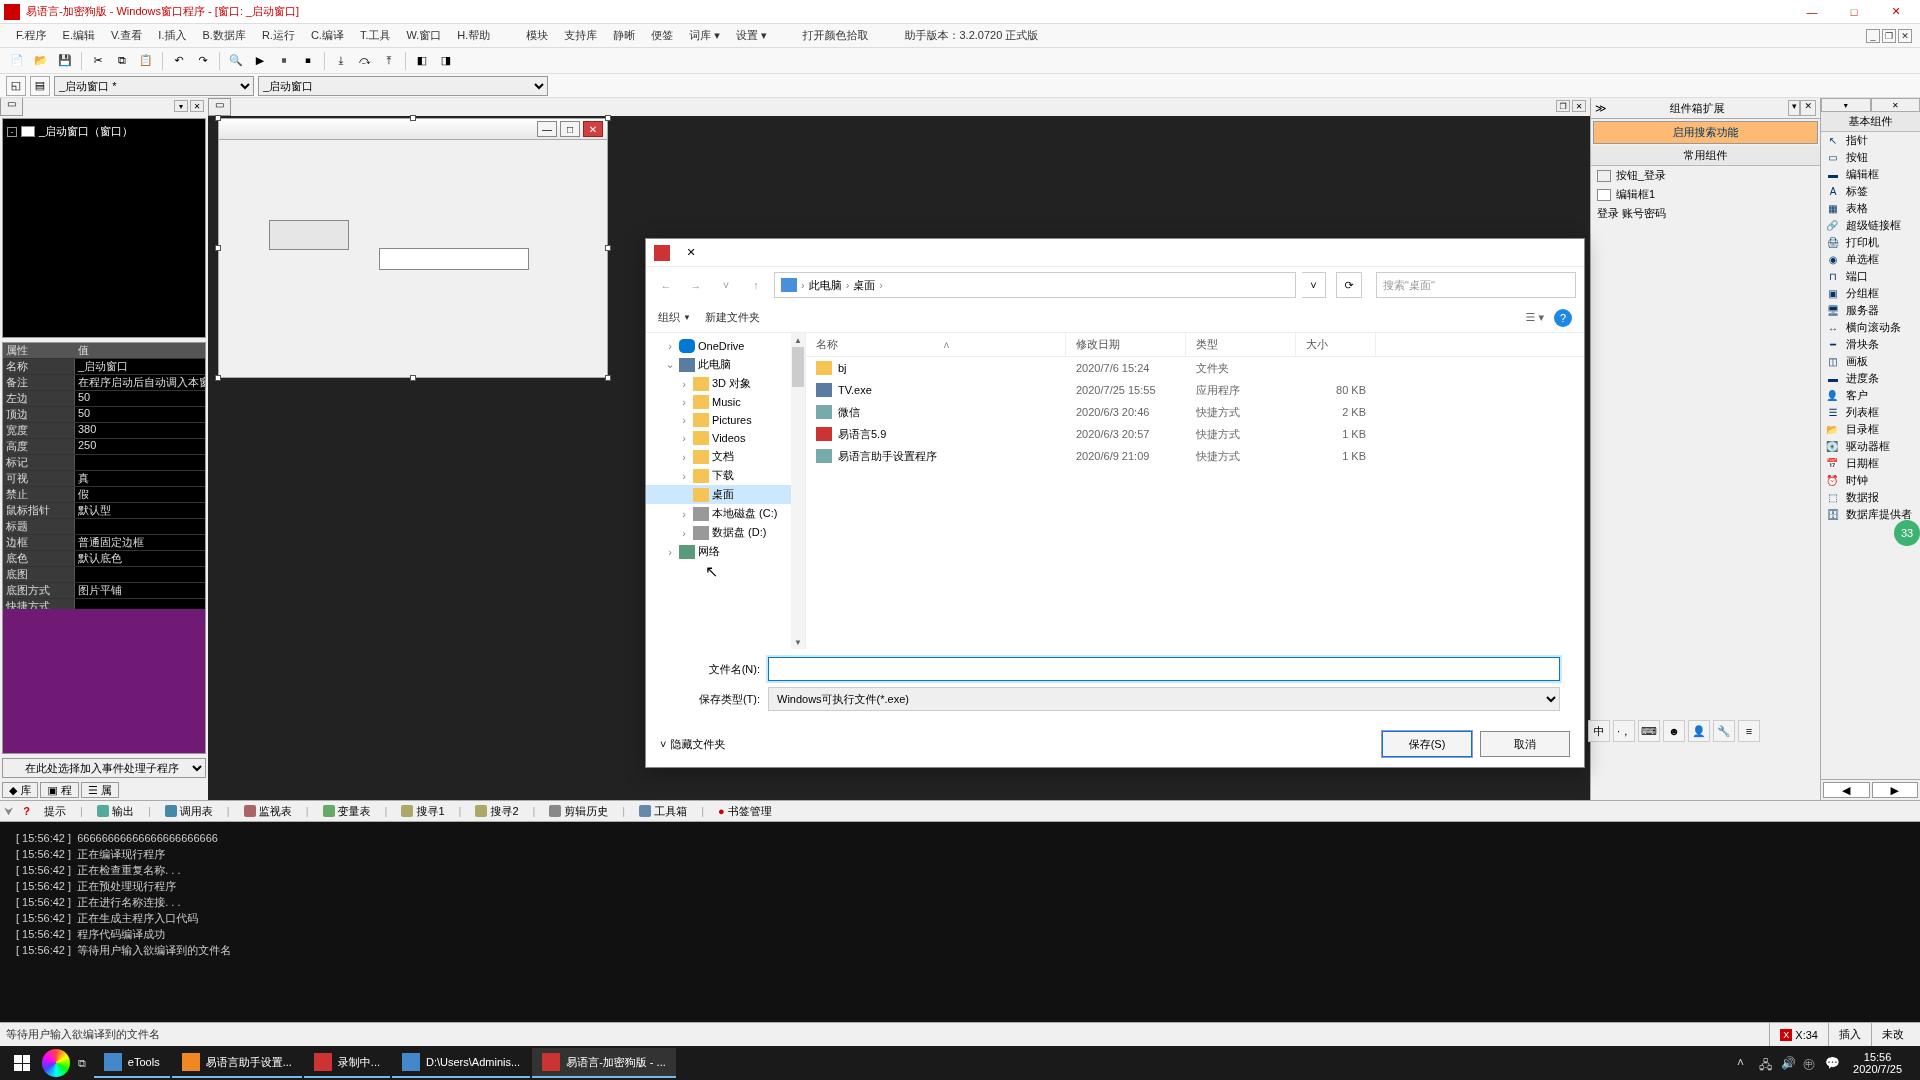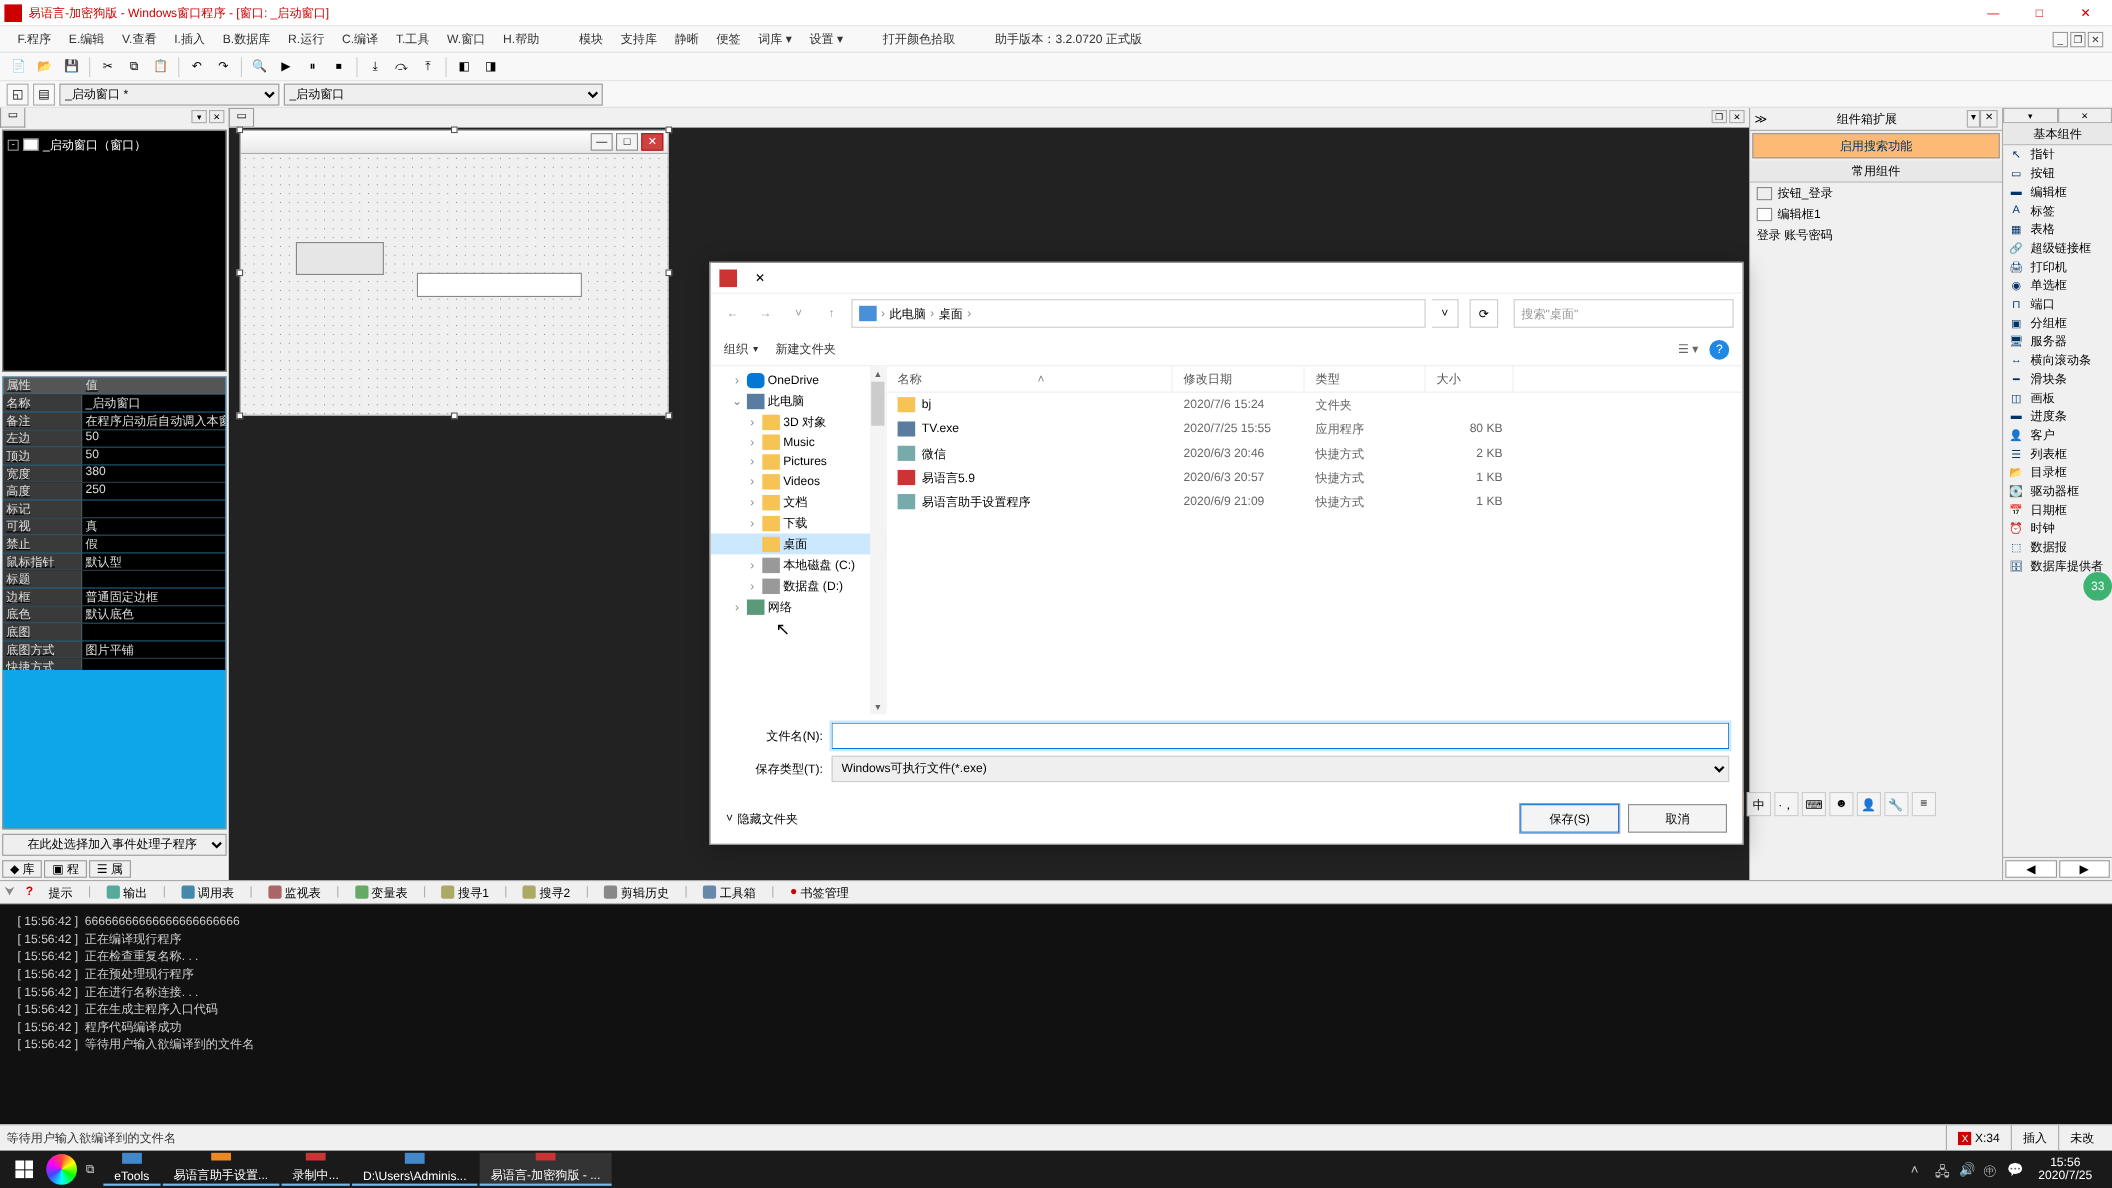--- a/index.html
+++ b/index.html
@@ -34,21 +34,21 @@
 
 
 .leftpanel { width: 208px; display: flex; flex-direction: column; background: #f0f0f0; }
 .tree-box { height: 220px; border: 1px solid #999; margin: 2px; background: #000; color: #fff; overflow: auto; padding: 4px; }
 .tree-tabs { height: 18px; display: flex; }
 .tree-tabs .tt { border: 1px solid #999; border-top: none; padding: 0 6px; background: #eee; cursor: pointer; font-size: 10px; }
 .tree-item { display: flex; align-items: center; cursor: pointer; padding: 1px 0; }
 .tree-item .sq { width: 10px; height: 10px; border: 1px solid #999; display: inline-block; margin-right: 4px; text-align: center; line-height: 8px; font-size: 8px; color: #fff; }
 .tree-item .wicon { width: 14px; height: 11px; background: #fff; border: 1px solid #888; margin-right: 4px; }
 
-.props { flex: 1; overflow: auto; margin: 2px; border: 1px solid #999; background: #0ea5e9; text-decoration: underline; }
+.props { flex: 1; overflow: auto; margin: 2px; border: 1px solid #999; background: #701a75; }
 .prop-row { display: flex; height: 16px; border-bottom: 1px solid #333; }
 .prop-row .pk { width: 72px; background: #3a3a3a; color: #ddd; padding: 0 3px; border-right: 1px solid #555; overflow: hidden; white-space: nowrap; }
 .prop-row .pv { flex: 1; background: #000; color: #ddd; padding: 0 3px; overflow: hidden; white-space: nowrap; }
 .prop-row.header .pk, .prop-row.header .pv { background: #555; }
 .prop-scroll { overflow-y: auto; max-height: 250px; }
 .handler-sel { height: 20px; margin: 2px; }
 .handler-sel select { width: 100%; height: 20px; border: 1px solid #999; font-size: 11px; padding-left: 18px; }
 .lib-tabs { height: 20px; display: flex; gap: 2px; padding: 2px; }
 .lib-tabs .lt { border: 1px solid #999; padding: 0 6px; background: #f0f0f0; cursor: pointer; display: flex; align-items: center; gap: 3px; }
 
@@ -93,21 +93,21 @@
 .statusbar .sleft { flex: 1; color: #333; }
 .statusbar .scell { border-left: 1px solid #aaa; padding: 0 10px; height: 100%; display: flex; align-items: center; gap: 3px; }
 .statusbar .sx { width: 12px; height: 12px; background: #c00; color: #fff; display: inline-flex; align-items: center; justify-content: center; font-size: 9px; }
 
 
 .taskbar { height: 34px; background: #1a1a1a; display: flex; align-items: center; padding: 0 4px; color: #fff; gap: 2px; }
 .taskbar .start { width: 36px; height: 30px; display: flex; align-items: center; justify-content: center; cursor: pointer; }
 .taskbar .start .wingrid { width: 16px; height: 16px; display: grid; grid-template: 1fr 1fr/1fr 1fr; gap: 1px; }
 .taskbar .start .wingrid span { background: #fff; }
 .taskbar .circles { width: 28px; height: 28px; border-radius: 50%; background: conic-gradient(#f44,#ff0,#0f0,#0ff,#44f,#f0f,#f44); cursor: pointer; }
-.taskbar .titem { height: 30px; padding: 0 10px; display: flex; align-items: center; gap: 6px; cursor: pointer; border-bottom: 2px solid transparent; flex-direction: column; }
+.taskbar .titem { height: 30px; padding: 0 10px; display: flex; align-items: center; gap: 6px; cursor: pointer; border-bottom: 2px solid transparent; }
 .taskbar .titem.active { background: #333; border-bottom: 2px solid #76b9ed; }
 .taskbar .titem.running { border-bottom: 2px solid #76b9ed; }
 .taskbar .titem .ticon { width: 18px; height: 18px; background: #888; }
 .taskbar .titem .ticon.red { background: #c33; }
 .taskbar .titem .ticon.blue { background: #48c; }
 .taskbar .titem .ticon.orange { background: #e82; }
 .taskbar .tray { margin-left: auto; display: flex; align-items: center; gap: 8px; padding: 0 8px; }
 .taskbar .tray .ticon-sm { width: 14px; height: 14px; color: #ccc; font-size: 12px; }
 .taskbar .clock { text-align: center; font-size: 10px; line-height: 12px; padding: 0 6px; }
 
@@ -160,21 +160,21 @@
 .sd-row .rcell.name { width: 260px; display: flex; align-items: center; gap: 6px; }
 .sd-row .rcell.date { width: 120px; color: #666; }
 .sd-row .rcell.type { width: 110px; color: #666; }
 .sd-row .rcell.size { width: 80px; color: #666; text-align: right; }
 .sd-row .ficon { width: 16px; height: 14px; flex-shrink: 0; }
 .ficon.folder { background: #f6c454; }
 .ficon.exe { background: #5a7ca0; }
 .ficon.lnk { background: #7aa; }
 .ficon.red { background: #c33; }
 
-.sd-bottom { padding: 8px 12px; }
+.sd-bottom { padding: 8px 24px; }
 .sd-field { display: flex; align-items: center; margin-bottom: 6px; gap: 8px; }
 .sd-field label { width: 90px; text-align: right; }
 .sd-field .inputwrap { flex: 1; height: 24px; border: 1px solid #0078d4; outline: 2px solid #cce8ff; }
 .sd-field input { width: 100%; height: 100%; border: none; padding: 0 6px; outline: none; }
 .sd-field select { flex: 1; height: 24px; border: 1px solid #ccc; padding: 0 4px; }
 .sd-actions { display: flex; align-items: center; padding: 6px 14px 10px; gap: 10px; }
 .sd-actions .hide-folders { display: flex; align-items: center; gap: 4px; cursor: pointer; }
 .sd-actions .abtns { margin-left: auto; display: flex; gap: 8px; }
 .sd-actions button { width: 90px; height: 26px; border: 1px solid #888; background: #f4f4f4; cursor: pointer; }
 .sd-actions button.primary { border: 1px solid #0078d4; outline: 1px solid #99c; }

